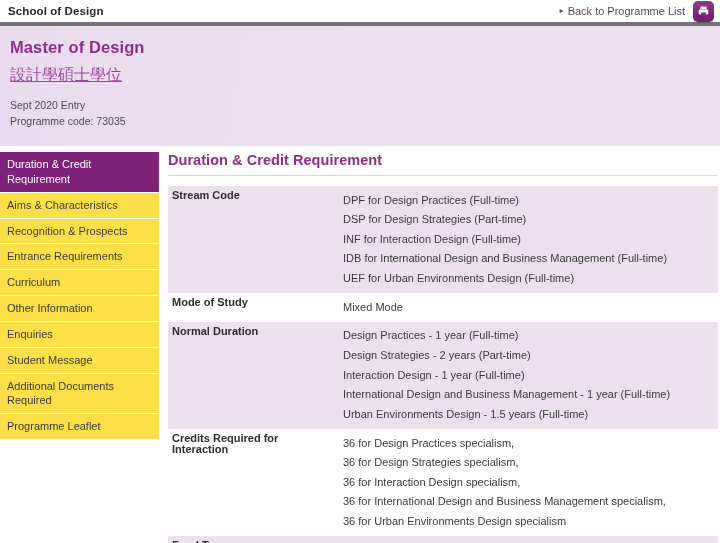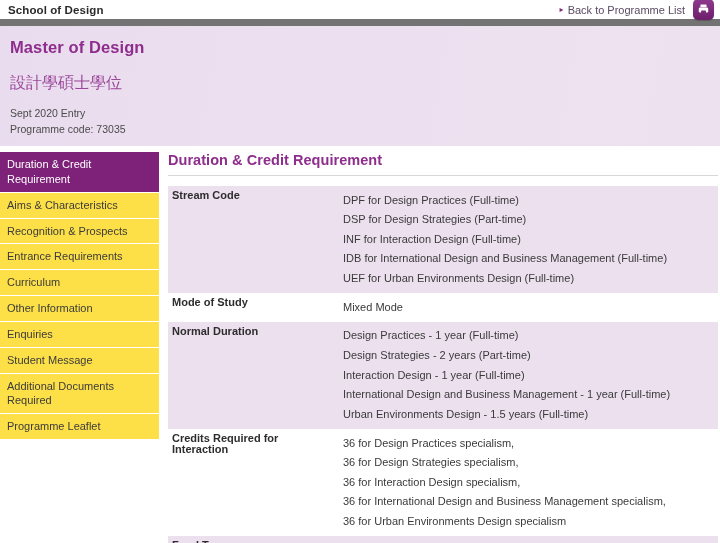--- a/index.html
+++ b/index.html
@@ -14,21 +14,21 @@
     font-family: "Liberation Sans", sans-serif;
     color: #333333;
     -webkit-font-smoothing: antialiased;
   }
 
   
   .topbar {
     position: relative;
     height: 26px;
     background: #ffffff;
-    border-bottom: 7px solid #737373;
+    border-bottom: 4px solid #737373;
     display: flex;
     align-items: center;
     justify-content: space-between;
     padding: 0 6px 0 8px;
     box-sizing: border-box;
   }
   .school-name {
     font-size: 11.5px;
     font-weight: bold;
     color: #2b2b2b;
@@ -78,22 +78,23 @@
     font-size: 16.5px;
     font-weight: bold;
     color: #8e2d8c;
     line-height: 1.2;
     letter-spacing: 0.1px;
   }
   .banner-title-zh {
     font-size: 16px;
     color: #9b4799;
     line-height: 1.35;
-    margin-top: 14px;
+    margin-top: 6px;
     font-family: "DejaVu Sans", sans-serif;
+    text-decoration: underline;
   }
   .banner-meta {
     margin-top: 13px;
     font-size: 10.5px;
     color: #4b4b4b;
     line-height: 1.45;
   }
 
   
   .content-wrap {

